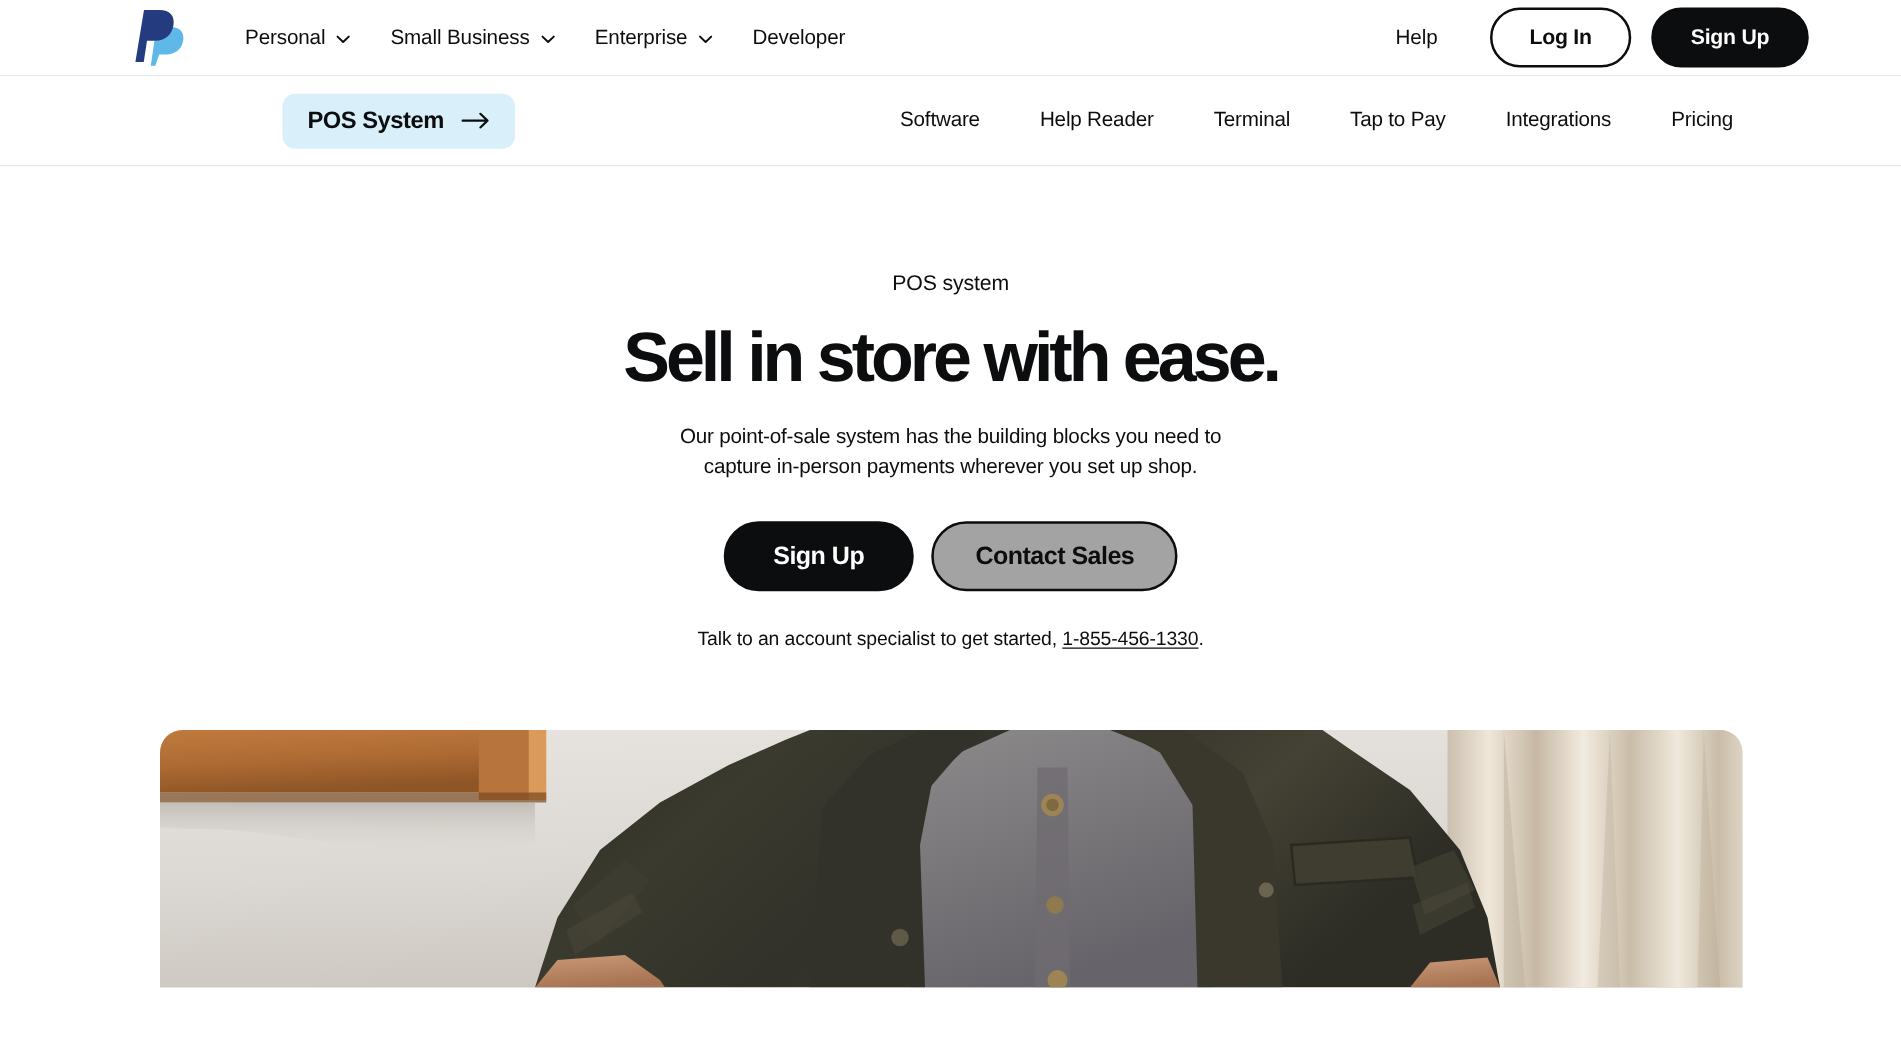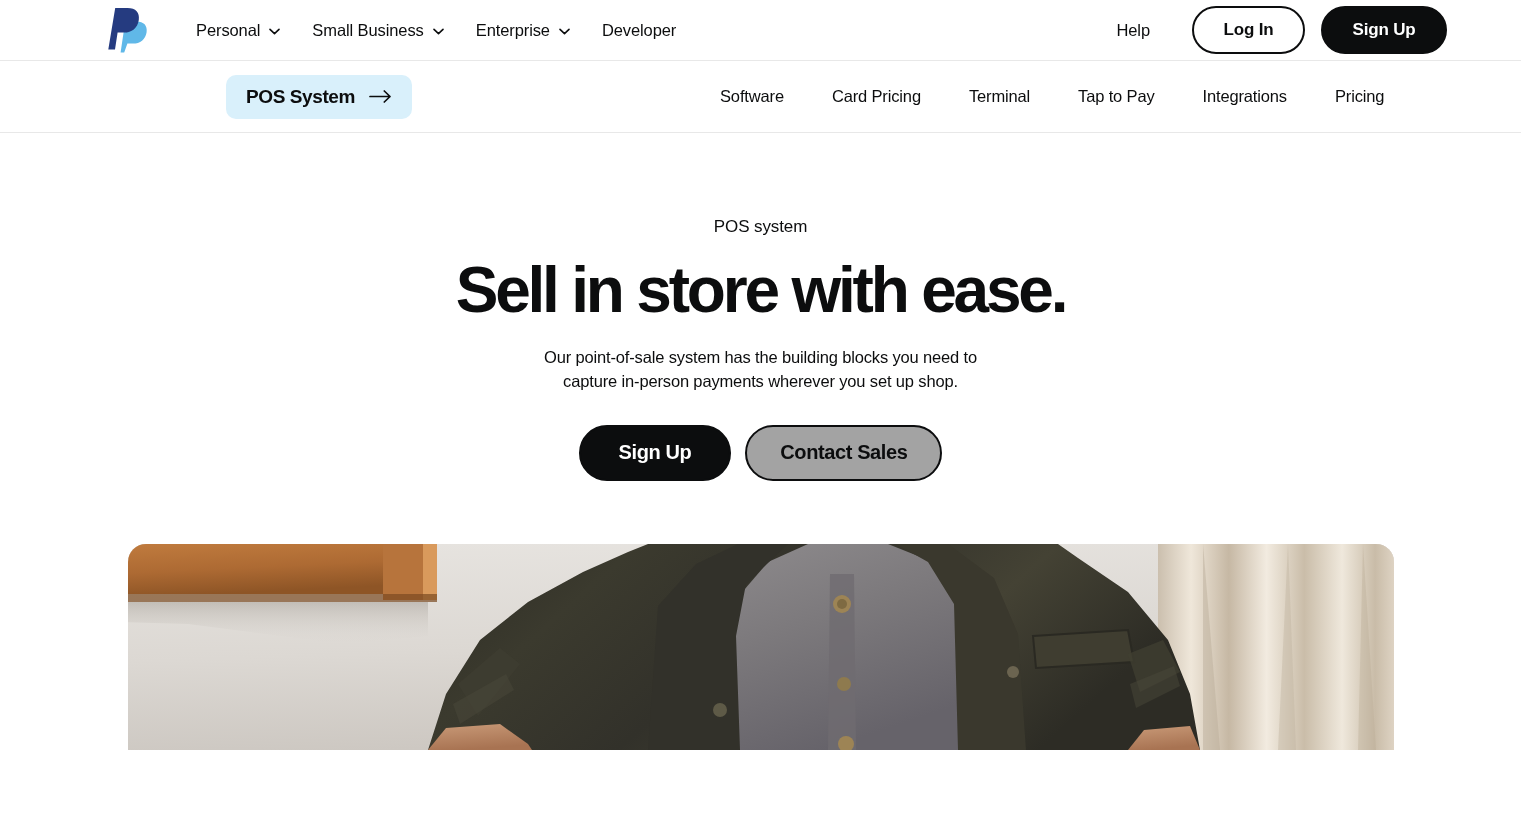--- a/index.html
+++ b/index.html
@@ -179,21 +179,21 @@
 
   .eyebrow {
     font-size: 17px;
     letter-spacing: -0.1px;
     color: #0c0d0e;
     line-height: 1.2;
   }
 
   .headline {
     margin-top: 22px;
-    font-size: 64px;
+    font-size: 56px;
     font-weight: bold;
     letter-spacing: -3.2px;
     line-height: 0.98;
     color: #0c0d0e;
   }
 
   .subhead {
     margin: 24px auto 0;
     width: 452px;
     font-size: 16.5px;
@@ -327,21 +327,21 @@
 
   <div class="pos-pill">
     <span class="pos-pill-label">POS System</span>
     <svg class="arrow-right" viewBox="0 0 23 13">
       <path d="M1 6.5 L21 6.5 M15.3 1 L21 6.5 L15.3 12" fill="none" stroke="#0c0d0e" stroke-width="1.7" stroke-linecap="round" stroke-linejoin="round"></path>
     </svg>
   </div>
 
   <div class="subnav-links">
     <span class="subnav-link">Software</span>
-    <span class="subnav-link">Card Pricing</span>
+    <span class="subnav-link">Help Reader</span>
     <span class="subnav-link">Terminal</span>
     <span class="subnav-link">Tap to Pay</span>
     <span class="subnav-link">Integrations</span>
     <span class="subnav-link">Pricing</span>
   </div>
 
 </nav>
 
 <main class="hero">
 
@@ -349,20 +349,23 @@
 
   <h1 class="headline">Sell in store with ease.</h1>
 
   <p class="subhead">Our point-of-sale system has the building blocks you need to capture in-person payments wherever you set up shop.</p>
 
   <div class="cta-row">
     <button class="btn-signup-hero">Sign Up</button>
     <button class="btn-contact">Contact Sales</button>
   </div>
 
+  <p class="specialist">
+    <span>Talk to an account specialist to get started, </span><span class="phone-link">1-855-456-1330</span><span>.</span>
+  </p>
 
   <div class="hero-image-wrap">
     <svg class="hero-photo" viewBox="0 0 1266 206" preserveAspectRatio="xMidYMid slice">
       <defs>
         <linearGradient id="wall" x1="0" y1="0" x2="0.2" y2="1">
           <stop offset="0%" stop-color="#e7e4e0"></stop>
           <stop offset="55%" stop-color="#dcd8d3"></stop>
           <stop offset="100%" stop-color="#cdc8c2"></stop>
         </linearGradient>
         <linearGradient id="curtain" x1="0" y1="0" x2="1" y2="0">

